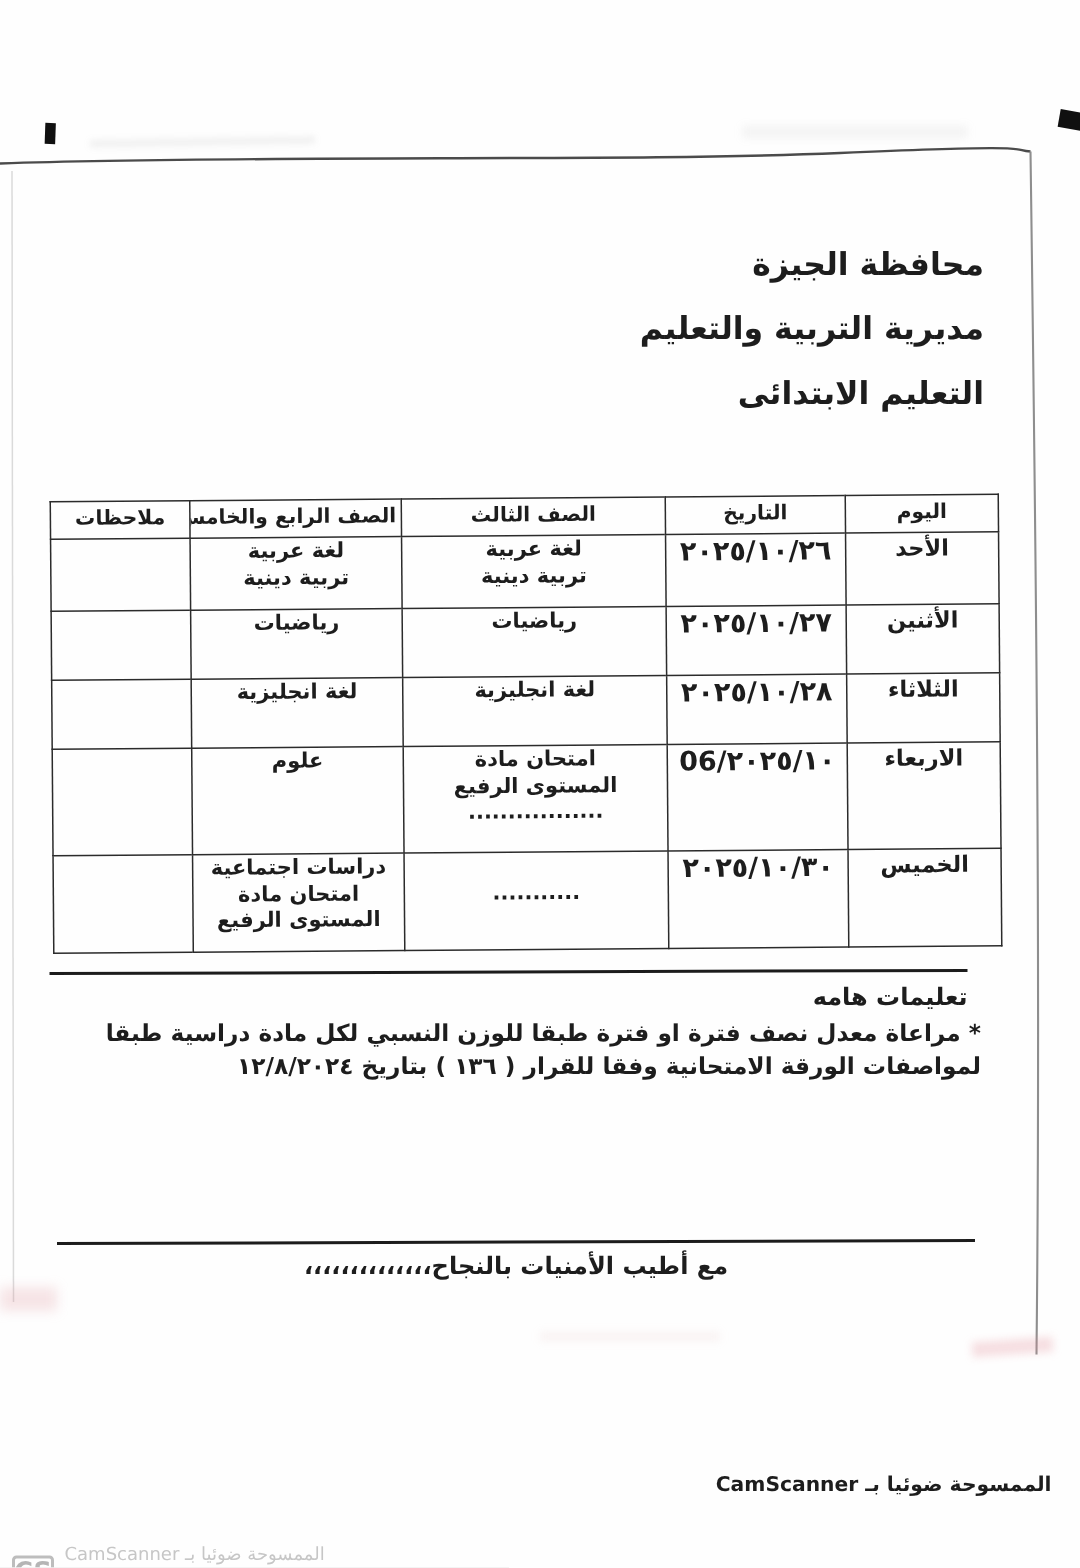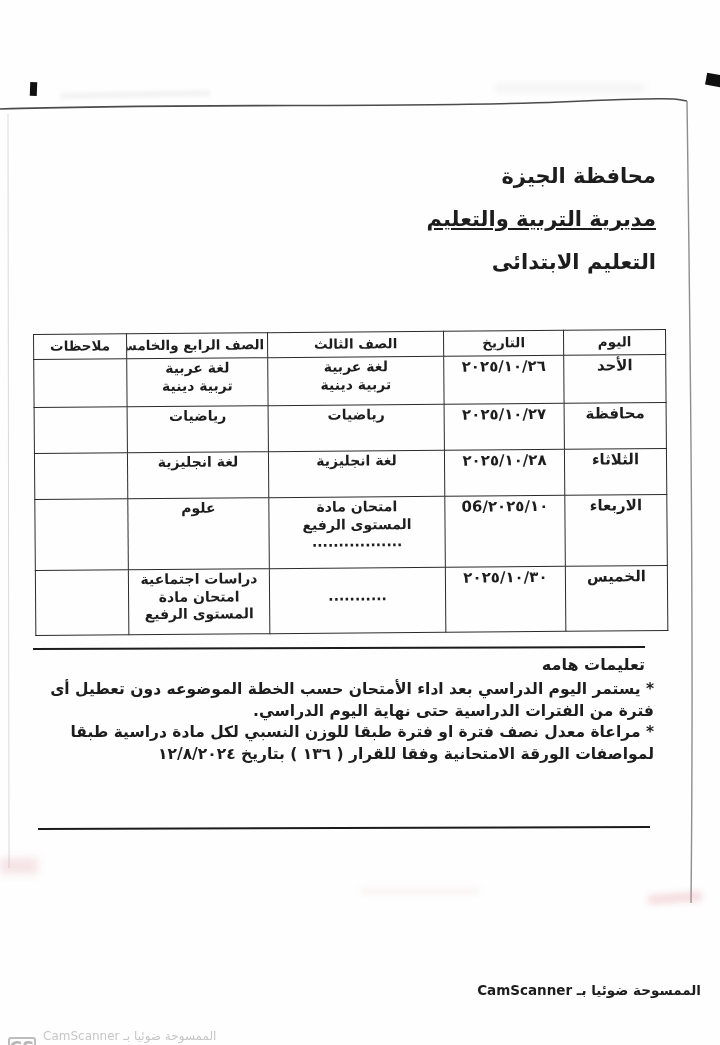--- a/index.html
+++ b/index.html
@@ -12,32 +12,32 @@
   .mark.tl{left:30px;top:82px;width:7px;height:14px;transform:rotate(2deg);}
   .mark.tr{left:706px;top:74px;width:16px;height:12px;transform:rotate(10deg);}
   .smudge{position:absolute;pointer-events:none;}
   .sm1{left:60px;top:92px;width:150px;height:5px;background:rgba(120,120,120,.10);filter:blur(2px);transform:rotate(-1deg);}
   .sm2{left:495px;top:84px;width:150px;height:8px;background:rgba(150,150,150,.10);filter:blur(3px);}
   .smp1{left:0;top:858px;width:38px;height:16px;background:rgba(225,150,160,.25);filter:blur(4px);}
   .smp2{left:648px;top:893px;width:54px;height:10px;background:rgba(225,140,150,.28);filter:blur(3px);transform:rotate(-4deg);}
   .smp3{left:360px;top:888px;width:120px;height:6px;background:rgba(220,170,170,.14);filter:blur(3px);}
 
   .hdr{position:absolute;right:64px;text-align:right;font-weight:700;font-size:21px;white-space:nowrap;}
-  .hdr1{top:164px;} .hdr2{top:207px;text-decoration:underline;} .hdr3{top:250px;}
+  .hdr1{top:164px;} .hdr2{top:207px;} .hdr3{top:250px;}
 
   .doc-title{position:absolute;right:80px;top:293px;font-weight:700;font-size:18.5px;white-space:nowrap;}
 
   table.exam{
     position:absolute;left:33px;top:334px;width:632px;border-collapse:collapse;table-layout:fixed;
     transform:rotate(-0.45deg);transform-origin:left top;
   }
   table.exam th,table.exam td{border:1.6px solid #2b2b2b;padding:1px 3px;vertical-align:top;text-align:center;font-weight:700;}
   table.exam th{font-size:13.5px;height:22px;line-height:20px;white-space:nowrap;overflow:hidden;}
   td.day{font-size:15px;}
-  td.date{font-size:15px;letter-spacing:.5px;}
+  td.date{font-size:18px;letter-spacing:.5px;}
   td.subj{font-size:14px;line-height:17.5px;white-space:pre-line;}
   tr.r1 td{height:45px;} tr.r2 td{height:43px;} tr.r3 td{height:43px;}
   tr.r4 td{height:68px;} tr.r5 td{height:62px;}
 
   .rule{position:absolute;border-top:2px solid #1c1c1c;height:0;}
   .rule-instr{left:33px;top:647px;width:612px;transform:rotate(-0.2deg);}
   .rule-close{left:38px;top:827px;width:612px;transform:rotate(-0.2deg);}
 
   .instr-head{position:absolute;right:75px;top:655px;font-weight:700;font-size:16px;}
   .instr-list{position:absolute;right:66px;left:36px;top:679px;font-weight:700;font-size:15.5px;line-height:21.5px;text-align:right;}
@@ -99,21 +99,21 @@
       <tr class="r1">
         <td class="day">الأحد</td>
         <td class="date">٢٠٢٥/١٠/٢٦</td>
         <td class="subj">لغة عربية
 تربية دينية</td>
         <td class="subj">لغة عربية
 تربية دينية</td>
         <td class="subj"></td>
       </tr>
       <tr class="r2">
-        <td class="day">محافظة</td>
+        <td class="day">الأثنين</td>
         <td class="date">٢٠٢٥/١٠/٢٧</td>
         <td class="subj">رياضيات</td>
         <td class="subj">رياضيات</td>
         <td class="subj"></td>
       </tr>
       <tr class="r3">
         <td class="day">الثلاثاء</td>
         <td class="date">٢٠٢٥/١٠/٢٨</td>
         <td class="subj">لغة انجليزية</td>
         <td class="subj">لغة انجليزية</td>
@@ -136,25 +136,25 @@
         <td class="subj">دراسات اجتماعية
 امتحان مادة المستوى الرفيع</td>
         <td class="subj"></td>
       </tr>
     </tbody>
   </table>
 
   <div class="rule rule-instr"></div>
   <div class="instr-head">تعليمات هامه</div>
   <div class="instr-list">
-    <p>* يستمر اليوم الدراسي بعد اداء الأمتحان حسب الخطة الموضوعه دون تعطيل أى فترة من الفترات الدراسية حتى نهاية اليوم الدراسي.</p>
     <p>* مراعاة معدل نصف فترة او فترة طبقا للوزن النسبي لكل مادة دراسية طبقا لمواصفات الورقة الامتحانية وفقا للقرار ( ١٣٦ )  بتاريخ ١٢/٨/٢٠٢٤</p>
   </div>
 
   <div class="rule rule-close"></div>
+  <div class="closing">مع أطيب الأمنيات بالنجاح،،،،،،،،،،،،،،</div>
 
   <div class="scanned-by">
     <span>الممسوحة ضوئيا بـ CamScanner</span>
   </div>
 
   <div class="wm">
     <div class="wm-badge">CS</div>
     <div class="wm-text">الممسوحة ضوئيا بـ CamScanner</div>
   </div>
 

